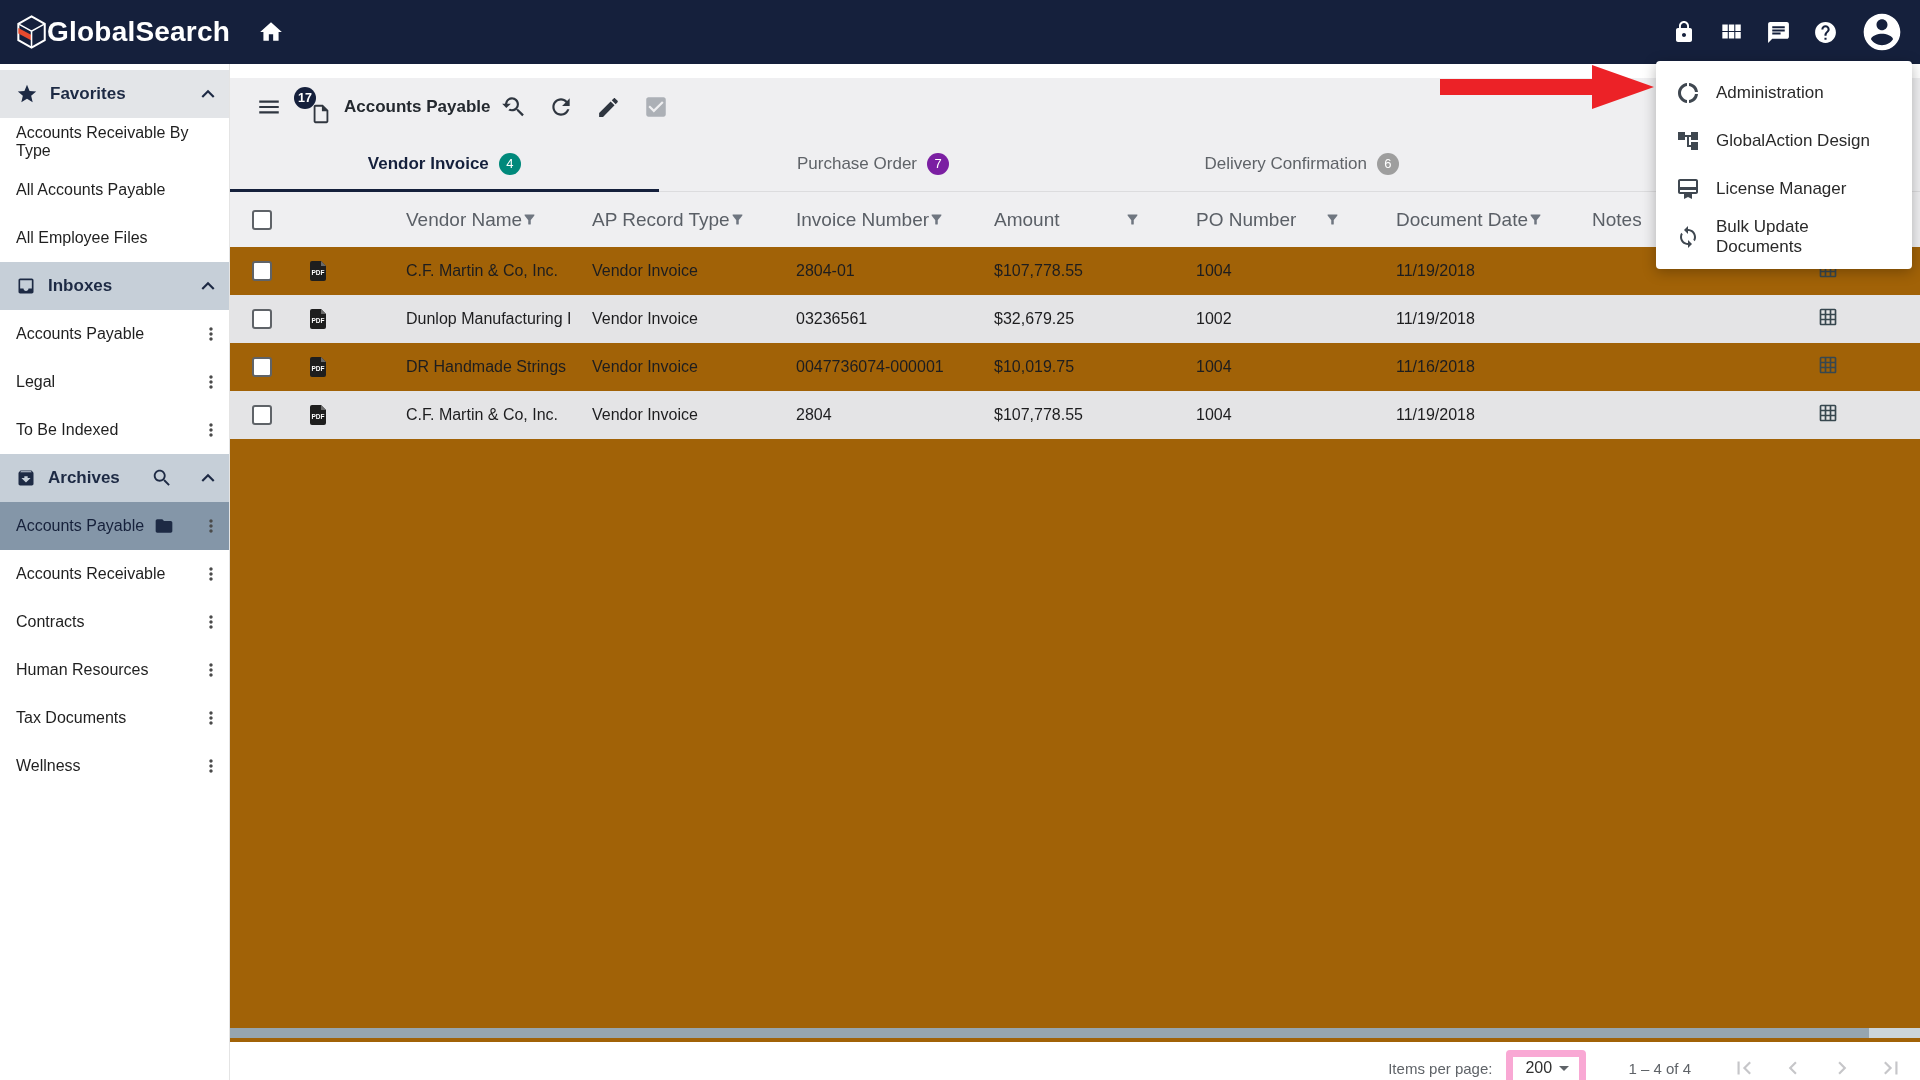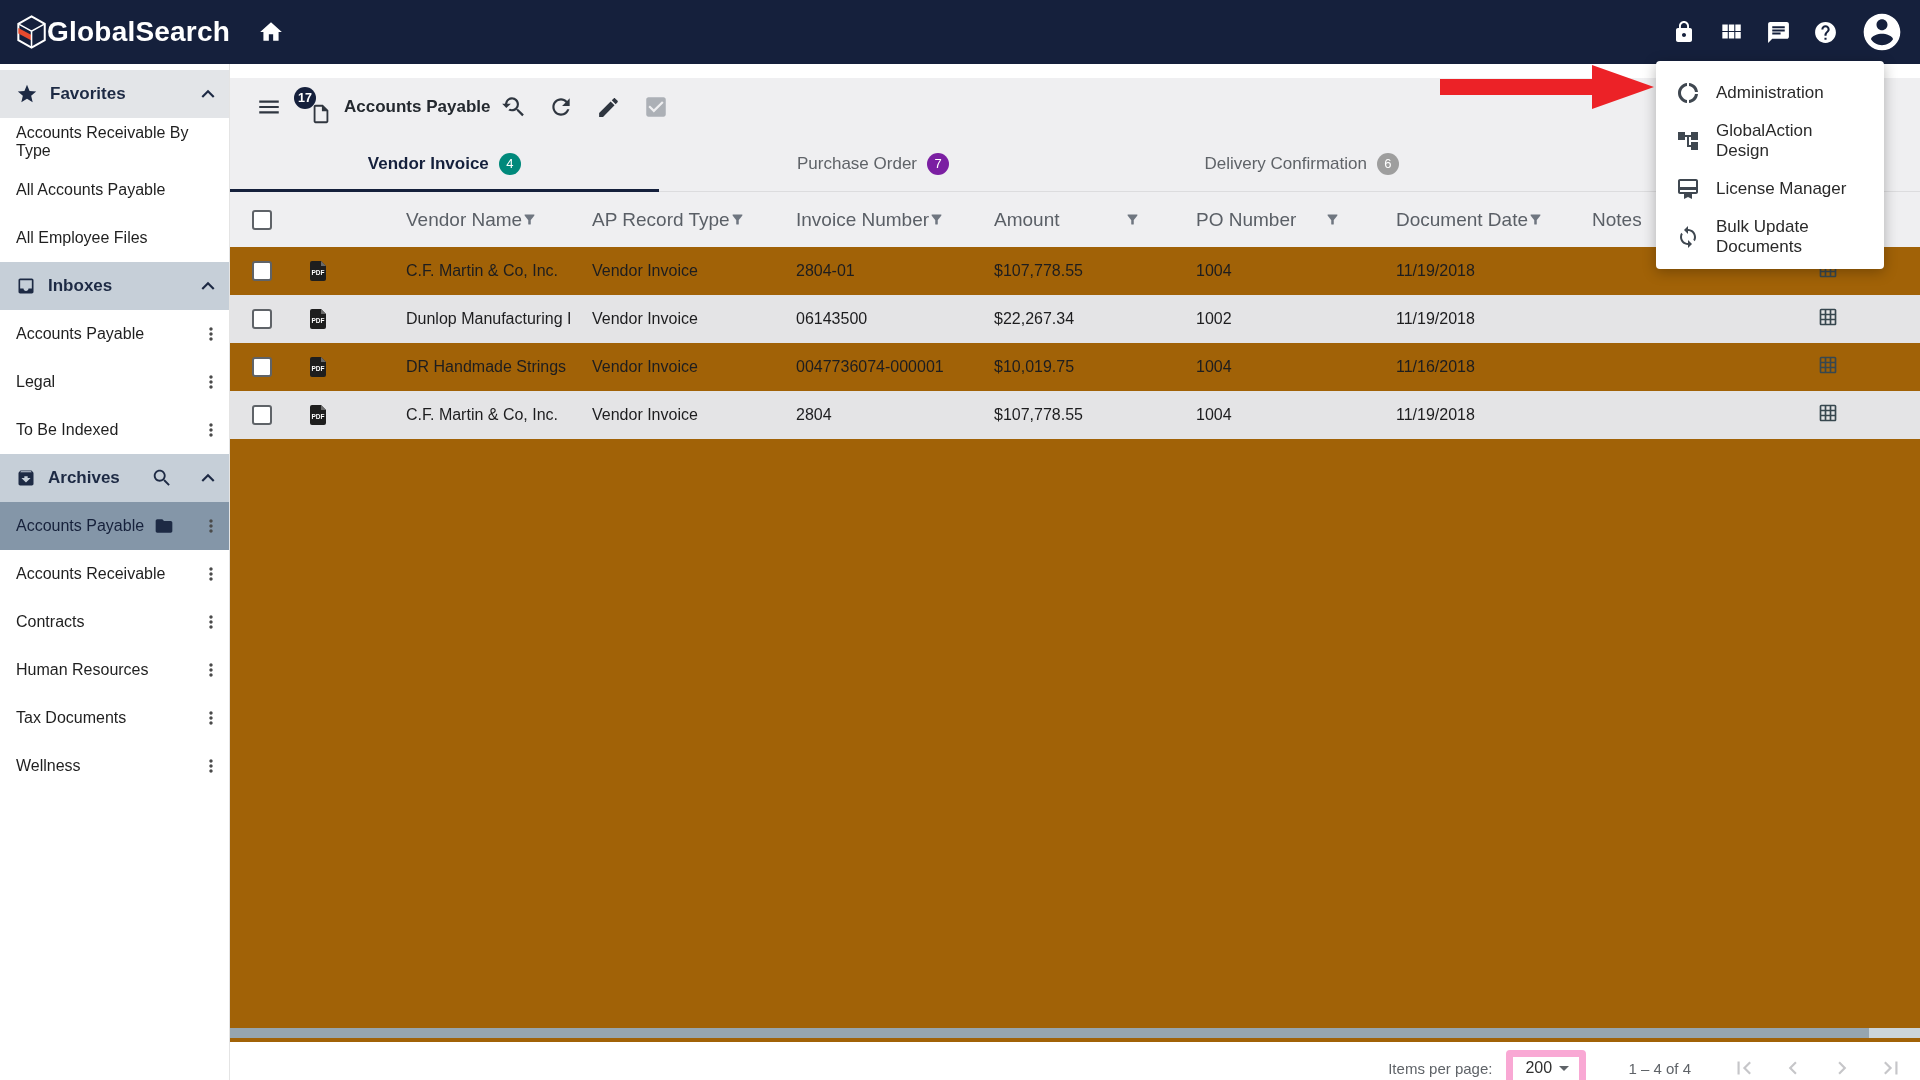--- a/index.html
+++ b/index.html
@@ -60,21 +60,21 @@
   .hscroll{position:absolute;left:0;top:950px;width:1690px;height:10px;background:#ccd5da;}
   .hscroll-thumb{width:97%;height:100%;background:#96a5af;cursor:pointer;}
 
   .pagination{position:absolute;left:0;top:964px;width:1690px;height:52px;background:#fff;display:flex;align-items:center;justify-content:flex-end;padding-right:16px;font-size:15px;color:#5f6368;}
   .pp-select{margin-left:14px;display:flex;align-items:center;justify-content:space-between;width:80px;height:37px;border:7px solid #f9a8d4;border-radius:4px;padding:0 4px 0 12px;color:#2f2f2f;font-size:16px;cursor:pointer;}
   .pp-select .caret{color:#5f6368;}
   .pp-range{margin-left:42px;color:#5f6368;}
   .pager{display:flex;align-items:center;gap:23px;margin-left:40px;color:#c6c6c9;}
 
   
-  .menu{position:absolute;left:1656px;top:61px;width:228px;background:#fff;border-radius:4px;box-shadow:0 3px 14px rgba(0,0,0,.28);padding:8px 0;z-index:40;}
+  .menu{position:absolute;left:1656px;top:61px;width:256px;background:#fff;border-radius:4px;box-shadow:0 3px 14px rgba(0,0,0,.28);padding:8px 0;z-index:40;}
   .menu-item{height:48px;display:flex;align-items:center;gap:16px;padding:0 14px 0 20px;font-size:17px;color:#2a2a2a;cursor:pointer;}
   .menu-item .micon{color:#3f4750;}
   .red-arrow{position:absolute;left:1440px;top:62px;z-index:50;pointer-events:none;}
 </style>
 </head>
 <body>
 
 <svg width="0" height="0" style="position:absolute">
   <defs>
     <symbol id="i-star" viewBox="0 0 24 24">
@@ -502,22 +502,22 @@
   </div>
   <div class="trow grid alt">
     <span class="cb"></span>
     <span class="pdfwrap">
         <svg class="i" width="24" height="24">
           <use href="#i-pdf"></use>
         </svg>
       </span>
     <span class="cell">Dunlop Manufacturing I...</span>
     <span class="cell">Vendor Invoice</span>
-    <span class="cell">06143500</span>
-    <span class="cell">$22,267.34</span>
+    <span class="cell">03236561</span>
+    <span class="cell">$32,679.25</span>
     <span class="cell">1002</span>
     <span class="cell">11/19/2018</span>
     <span class="notes-cell"><span class="gicon" style="display:inline-block;margin-left:246px;"><svg class="i" width="20" height="20">
             <use href="#i-grid"></use>
           </svg></span></span>
   </div>
   <div class="trow grid">
     <span class="cb"></span>
     <span class="pdfwrap">
         <svg class="i" width="24" height="24">

